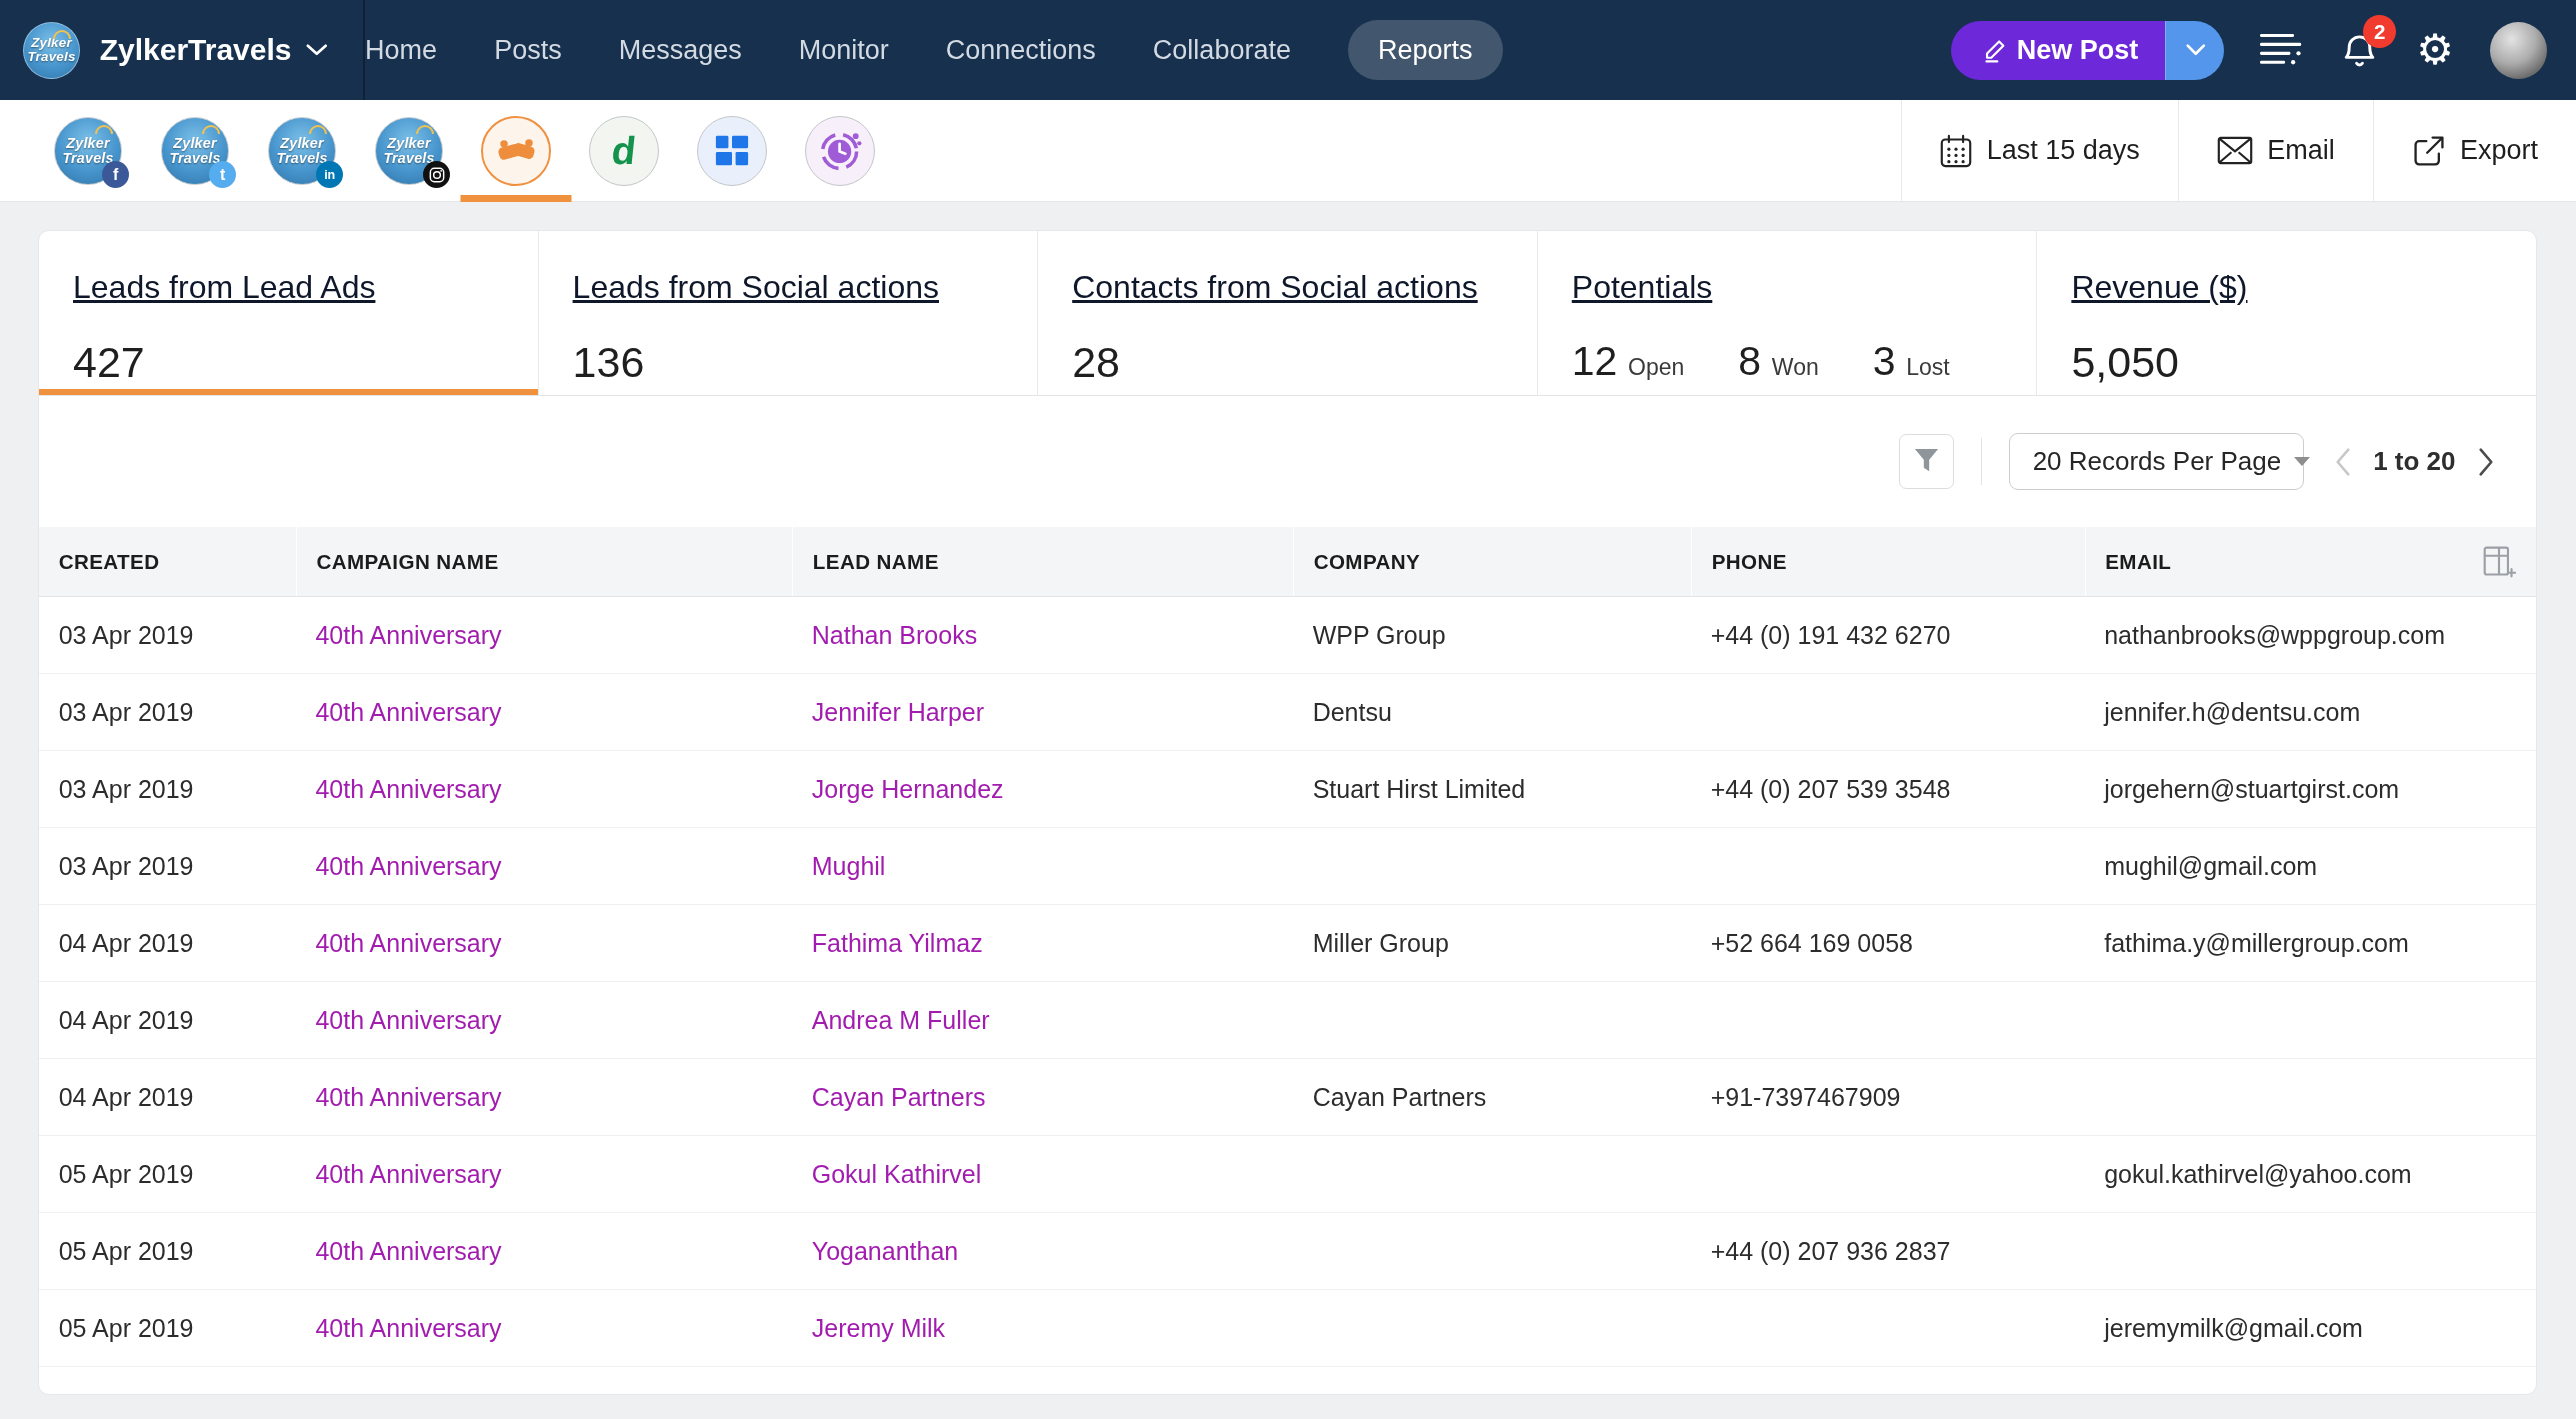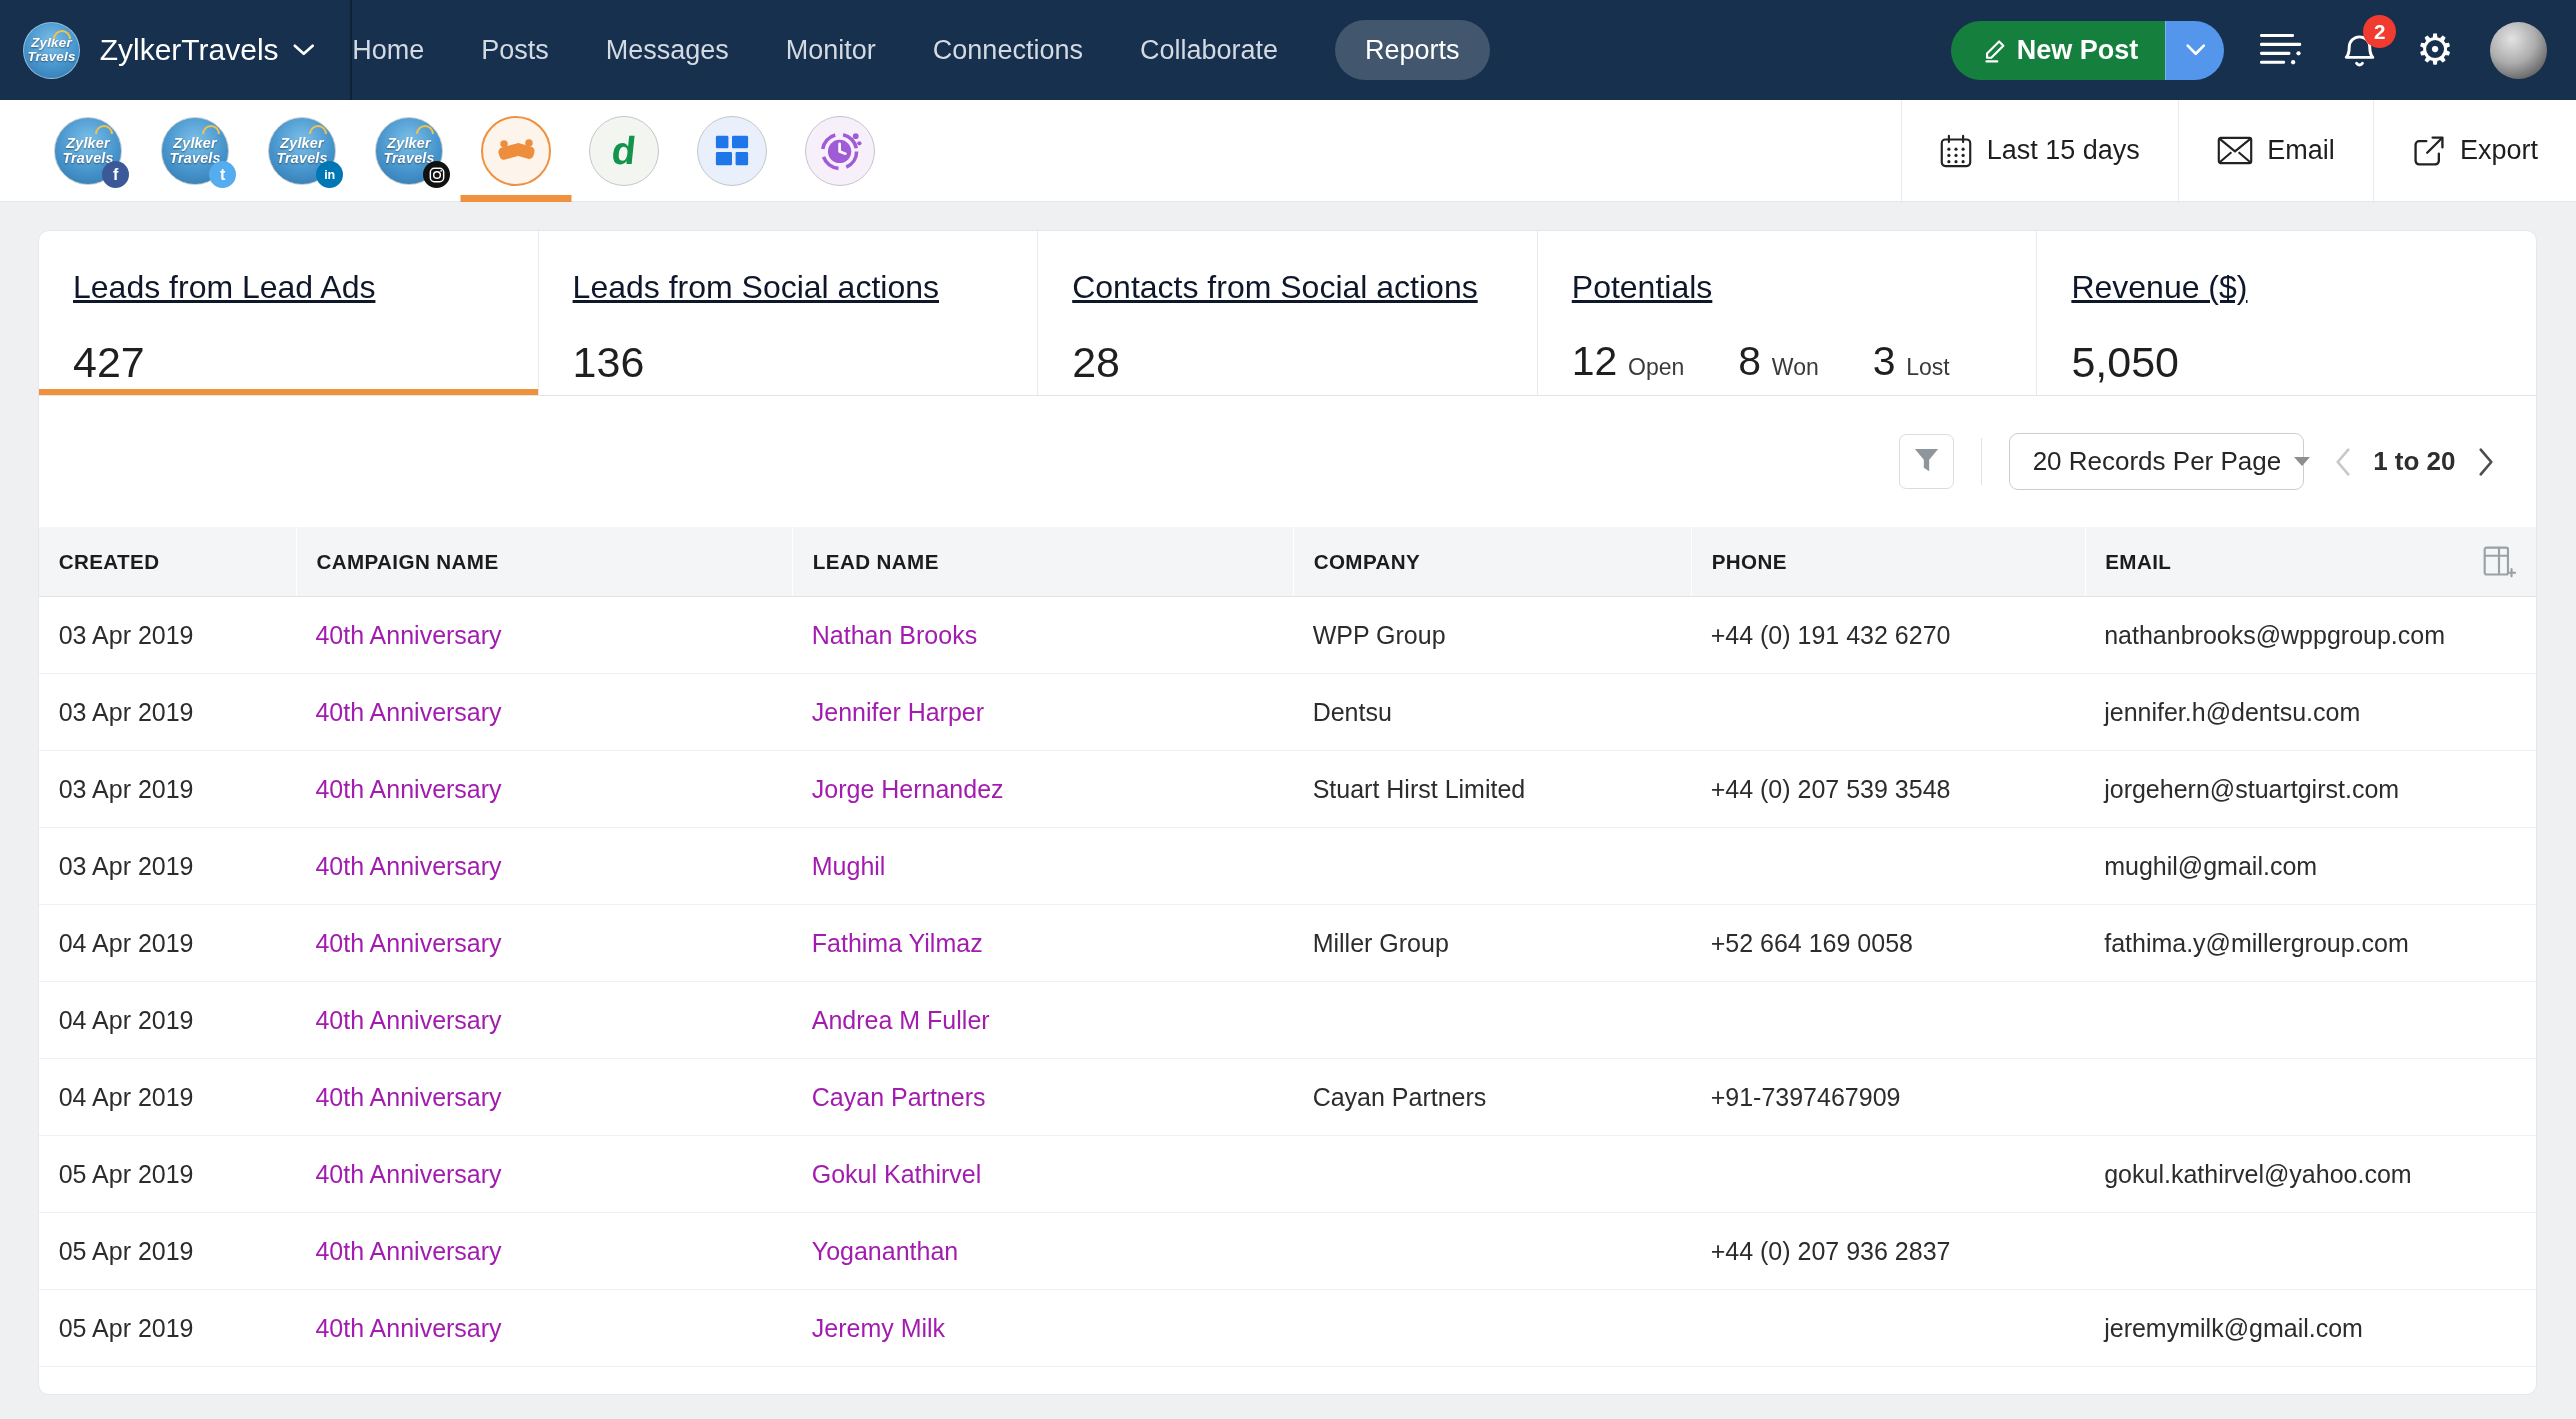--- a/index.html
+++ b/index.html
@@ -10,29 +10,29 @@
   .topnav { height:100px; background:#16304E; display:flex; align-items:center; padding:0 29px 0 23px; }
   .brand { display:flex; align-items:center; cursor:pointer; }
   .brand-logo { width:57px; height:57px; border-radius:50%; position:relative; overflow:hidden;
     background:radial-gradient(circle at 50% 35%, #7CC0E8 0%, #4795CD 55%, #2F74A8 100%);
     border:1.8px solid rgba(255,255,255,.4);
     display:flex; flex-direction:column; align-items:center; justify-content:center;
     color:#fff; font-weight:700; font-style:italic; line-height:1.05; flex:0 0 auto; }
   .logo-line { font-size:13.4px; text-shadow:0 0.9px 1.8px rgba(0,0,0,.45); letter-spacing:0.2px; }
   .logo-sun { position:absolute; top:7.2px; right:8px; width:18px; height:9px;
     border:2.7px solid #F2C14E; border-bottom:none; border-radius:18px 18px 0 0; }
-  .brand-name { color:#fff; font-size:30px; font-weight:400; margin-left:19.7px; }
+  .brand-name { color:#fff; font-size:30px; font-weight:700; margin-left:19.7px; }
   .brand-caret { margin-left:14.3px; display:flex; }
   .nav-divider { width:1.8px; align-self:stretch; background:rgba(0,0,0,.30); margin-left:36px; }
   .main-nav { display:flex; align-items:center; gap:57px; }
   .nav-item { color:#D3DAE2; font-size:27px; cursor:pointer; white-space:nowrap; }
   .nav-item.active { background:#42566D; color:#fff; border-radius:39px; padding:14.3px 30px; }
   .top-right { margin-left:auto; display:flex; align-items:center; gap:36px; }
   .new-post { display:flex; height:59px; border-radius:29.5px; overflow:hidden; cursor:pointer; flex:0 0 auto; }
-  .new-post-main { background:#15803d; display:flex; align-items:center; gap:7px; padding:0 27px 0 30px;
+  .new-post-main { background:#6d28d9; display:flex; align-items:center; gap:7px; padding:0 27px 0 30px;
     color:#fff; font-size:27px; font-weight:600; }
   .new-post-caret { background:#5496EB; width:59px; display:flex; align-items:center; justify-content:center;
     border-left:0.9px solid rgba(255,255,255,.25); }
   .icon-btn { display:flex; align-items:center; justify-content:center; cursor:pointer; position:relative; }
   .notif-badge { position:absolute; top:-14.3px; right:-16px; min-width:33px; height:33px; padding:0 7.2px;
     background:#F23B2F; border-radius:17px; color:#fff; font-size:20.6px; font-weight:700;
     display:flex; align-items:center; justify-content:center; }
   .gear-glyph { color:#fff; font-size:42px; line-height:1; font-family:"DejaVu Sans", sans-serif; }
   .user-avatar { width:57px; height:57px; border-radius:50%;
     background:radial-gradient(circle at 38% 30%, #E3E3E3 0%, #ADADAD 45%, #6E6E6E 75%, #4C4C4C 100%); }

